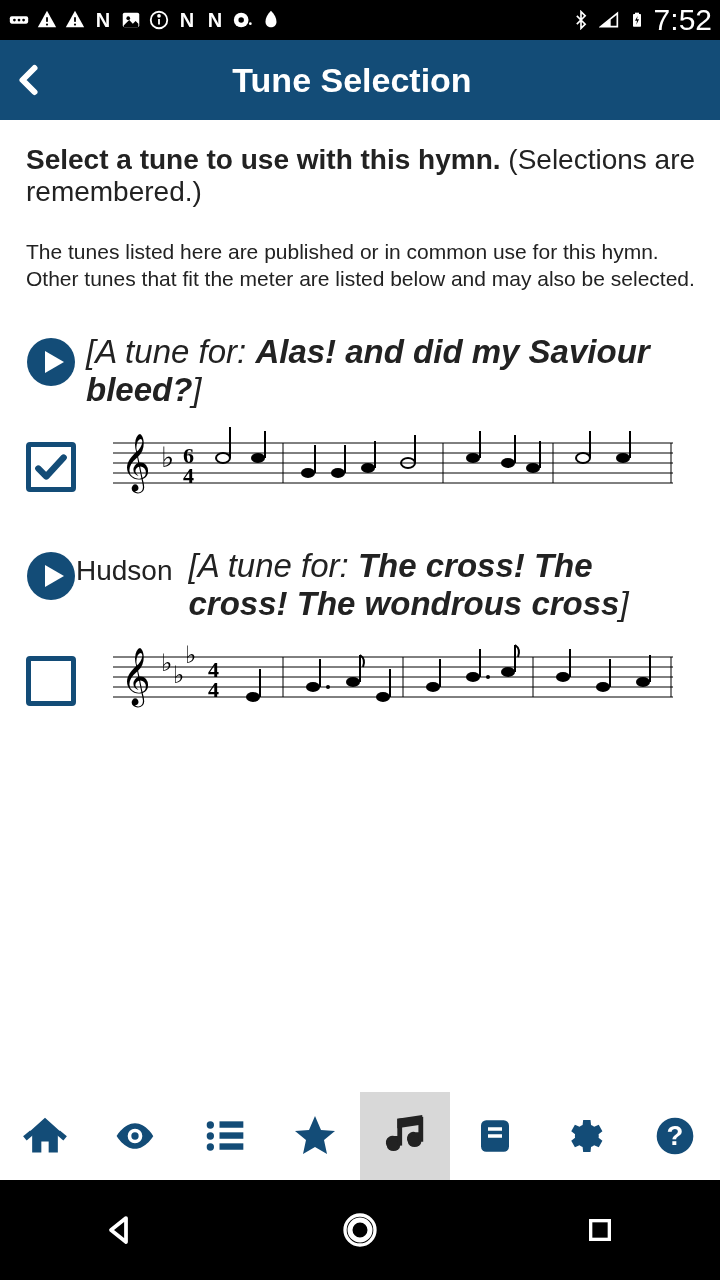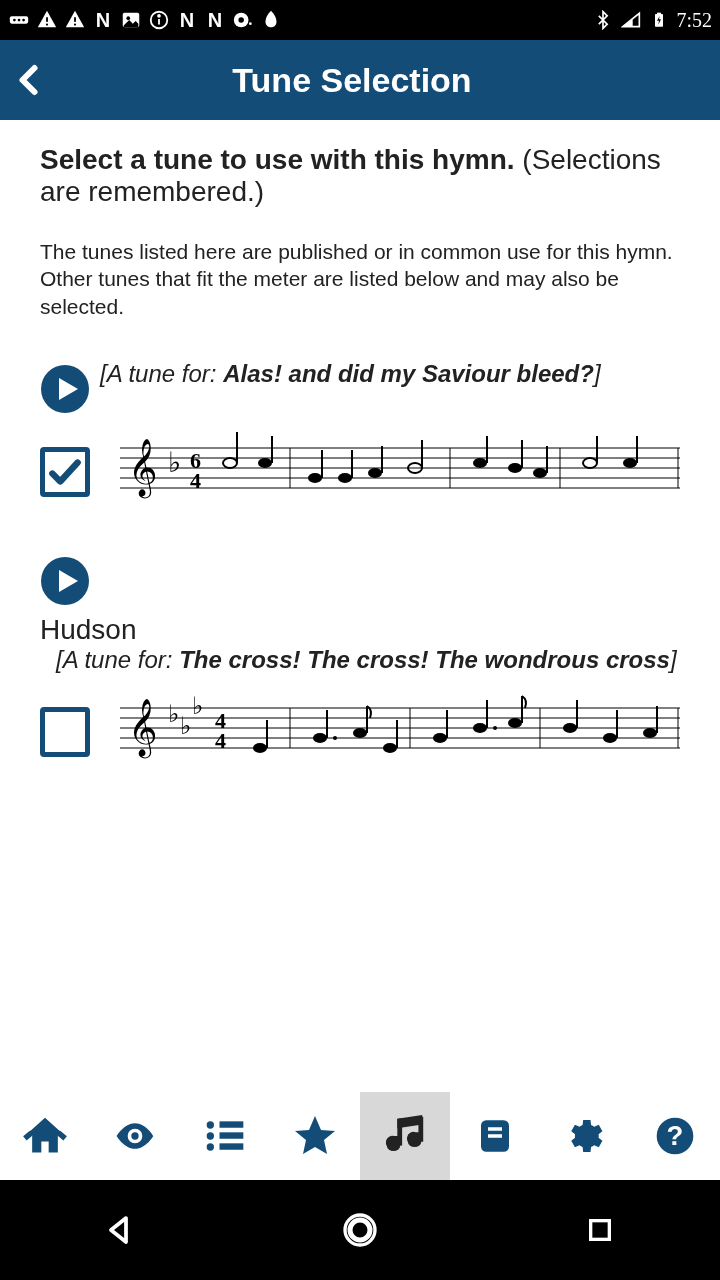--- a/index.html
+++ b/index.html
@@ -10,40 +10,40 @@
   .status-left { display: flex; gap: 6px; align-items: center; }
   .status-right { display: flex; gap: 6px; align-items: center; font-weight: 500; }
   .status-icon { width: 22px; height: 22px; display: inline-flex; align-items: center; justify-content: center; }
   
   
   .header { height: 80px; background: #134c77; color: #fff; display: flex; align-items: center; position: relative; }
   .back-btn { width: 60px; height: 80px; display: flex; align-items: center; justify-content: center; }
   .header-title { position: absolute; left: 0; right: 16px; text-align: center; font-size: 34px; font-weight: bold; pointer-events: none; }
   
   
-  .content { padding: 24px 22px 0 40px; color: #222; height: calc(1280px - 40px - 80px - 88px - 100px); overflow: hidden; }
+  .content { padding: 24px 22px 0 26px; color: #222; height: calc(1280px - 40px - 80px - 88px - 100px); overflow: hidden; }
   .intro-bold { font-weight: bold; font-size: 28px; display: inline; }
   .intro-rest { font-size: 28px; display: inline; }
   .intro-para2 { font-size: 21px; margin-top: 30px; line-height: 1.3; }
   
   
   .tune-item { margin-top: 40px; }
   .tune-head { display: flex; align-items: flex-start; }
   .play-btn { width: 50px; height: 50px; flex-shrink: 0; margin-top: 4px; }
   .play-circle { fill: #134c77; }
   .tune-texts { margin-left: 10px; }
   .tune-name { font-size: 28px; color: #222; }
-  .tune-sub { font-size: 24px; font-style: italic; color: #222; }
+  .tune-sub { font-size: 33px; font-style: italic; color: #222; }
   .tune-sub-bold { font-weight: bold; font-style: italic; }
   
   .score-row { display: flex; align-items: center; margin-top: 18px; gap: 12px; }
   .checkbox { width: 50px; height: 50px; border: 5px solid #134c77; border-radius: 4px; display: flex; align-items: center; justify-content: center; flex-shrink: 0; }
   .score { flex: 1; height: 80px; }
   
-  .tune-item.second .tune-head { flex-direction: column; align-items: flex-start; }
+  .tune-item.second .tune-head { flex-direction: row; align-items: flex-start; }
   .tune-item.second .tune-name { margin-left: 0; margin-top: 8px; }
   .tune-item.second .tune-sub { margin-left: 16px; }
   
   
   .bottom-nav { position: absolute; bottom: 100px; left: 0; right: 0; height: 88px; background: #fff; display: flex; }
   .nav-item { flex: 1; display: flex; align-items: center; justify-content: center; }
   .nav-item.active { background: #d8d8d8; }
   .nav-icon { fill: #134c77; }
   
   
@@ -119,21 +119,21 @@
           <path d="M2 20 L14 20 L14 11 Z"></path>
         </svg>
     </span>
     <span class="status-icon">
       <svg viewBox="0 0 24 24" width="16" height="22" fill="#fff">
           <rect x="6" y="3" width="12" height="19" rx="1"></rect>
           <rect x="9" y="1" width="6" height="2"></rect>
           <path d="M13 6 L9 13 L12 13 L11 19 L15 11 L12 11 Z" fill="#000"></path>
         </svg>
     </span>
-    <span style="font-size:20px;font-family:Liberation Serif, serif;">7:52</span>
+    <span style="font-size:30px;">7:52</span>
   </div>
 </div>
 
 <div class="header">
   <div class="back-btn">
     <svg viewBox="0 0 24 24" width="36" height="36" fill="none" stroke="#fff" stroke-width="4" stroke-linecap="round" stroke-linejoin="round">
         <polyline points="15 4 7 12 15 20"></polyline>
       </svg>
   </div>
   <div class="header-title">Tune Selection</div>

